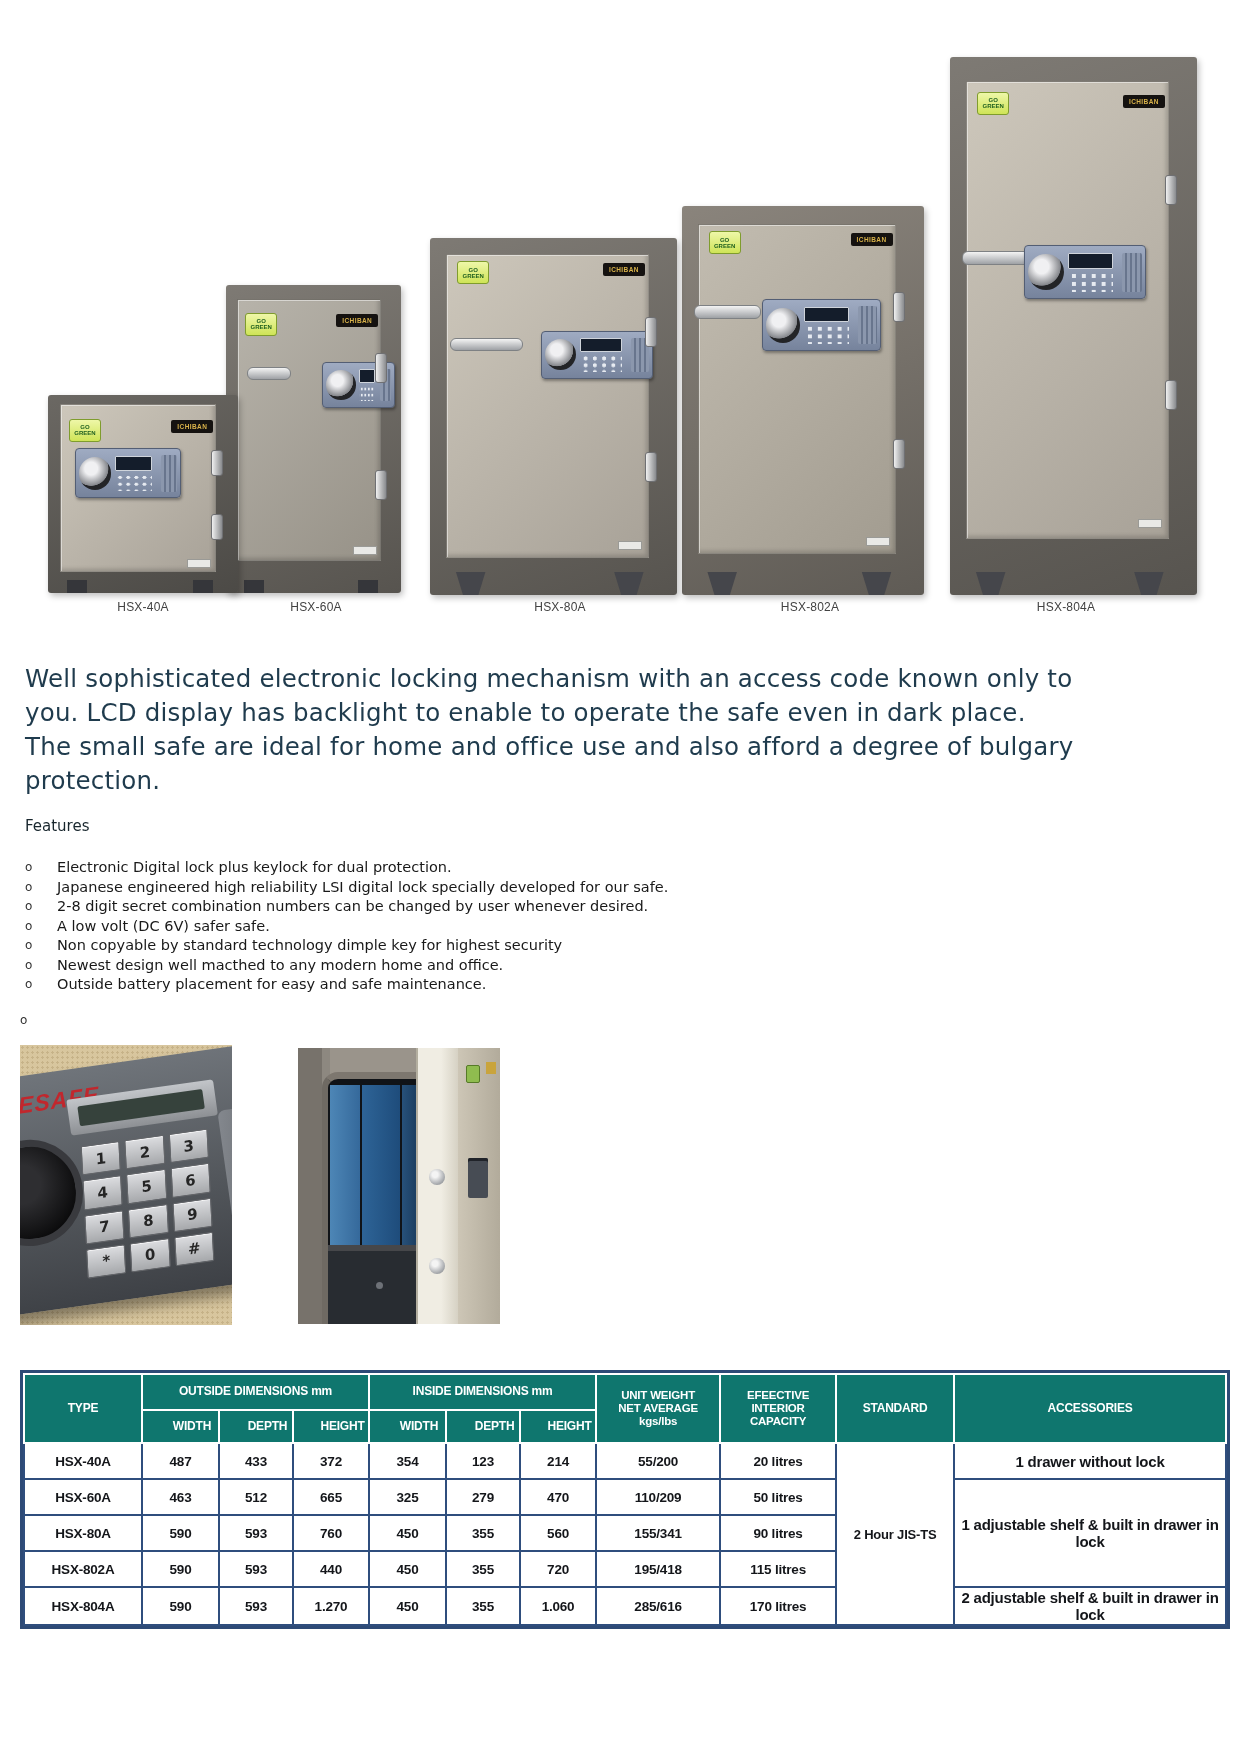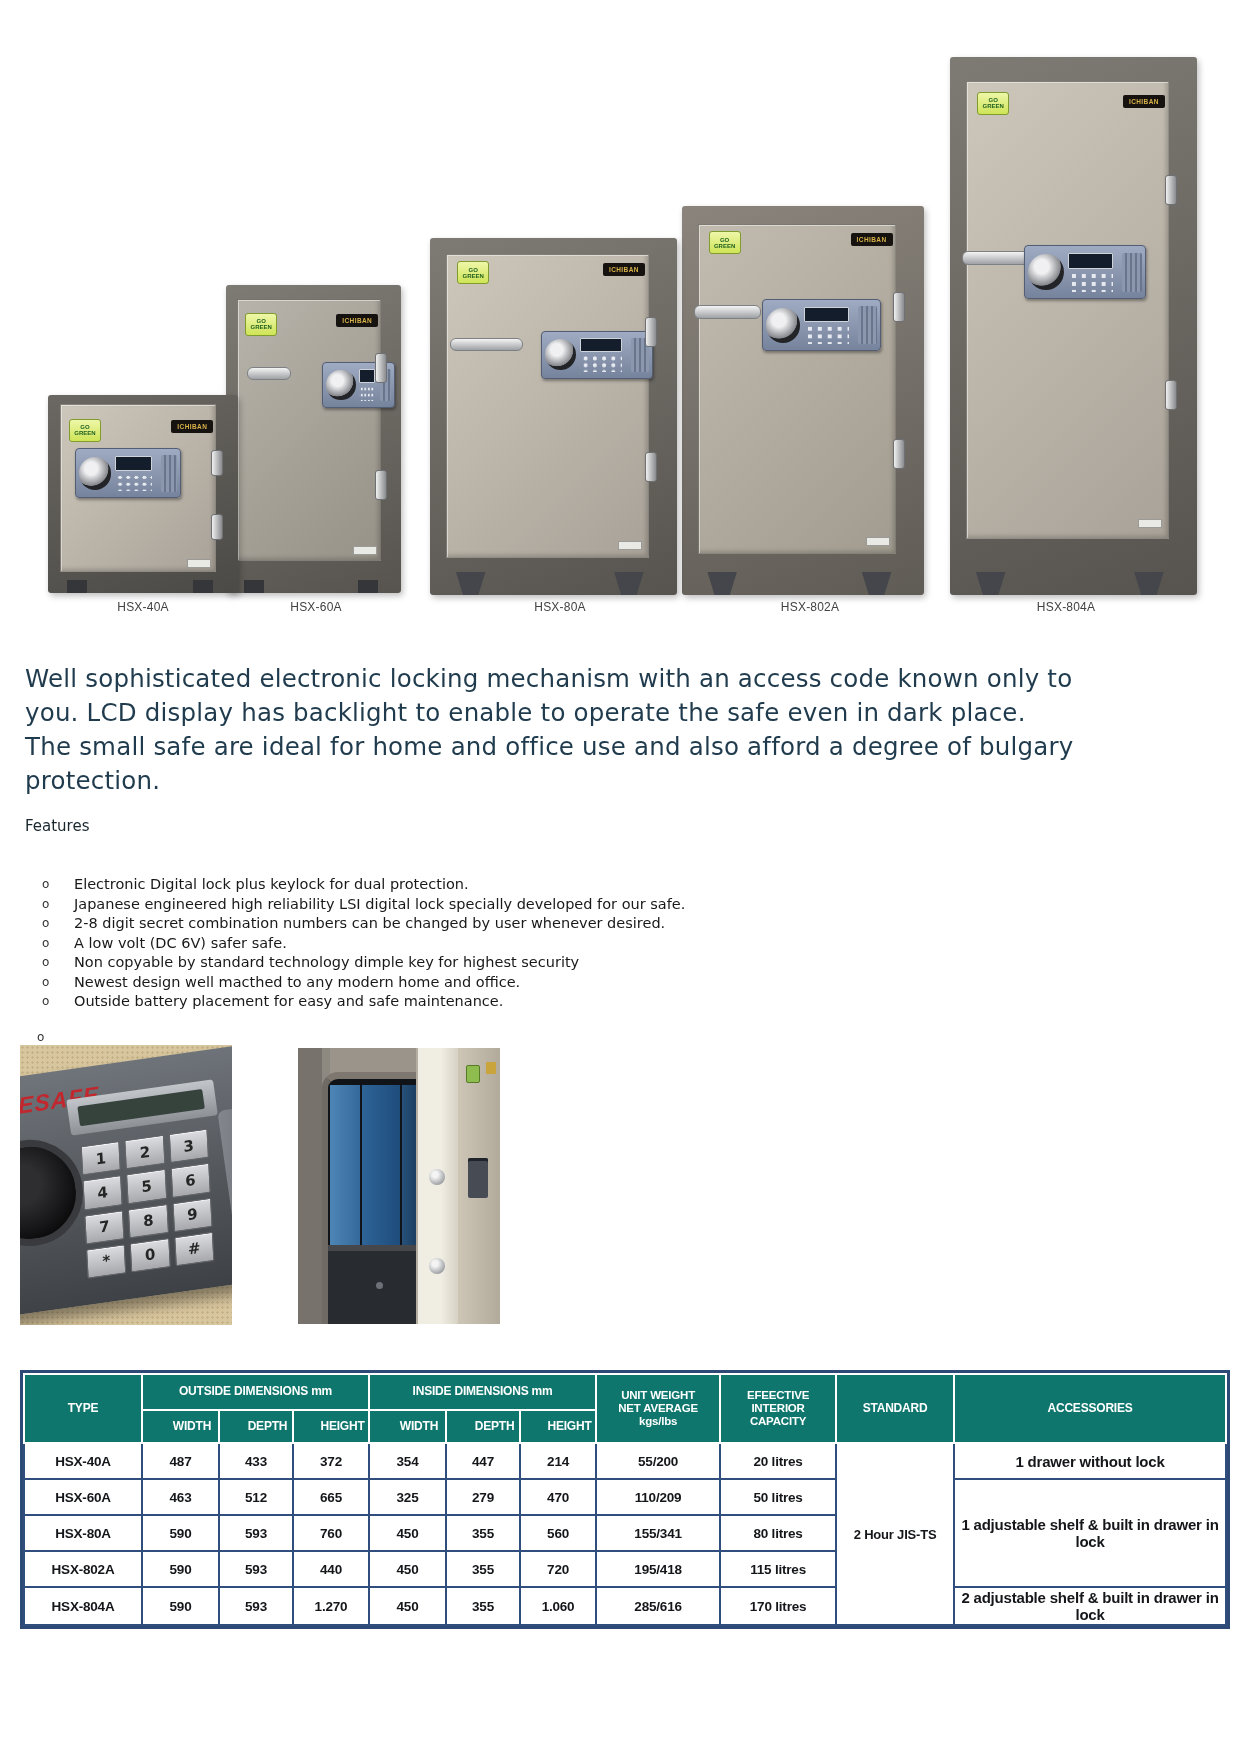--- a/index.html
+++ b/index.html
@@ -76,21 +76,21 @@
   .lb1{left:143px;} .lb2{left:316px;} .lb3{left:560px;} .lb4{left:810px;} .lb5{left:1066px;}
 
   
   .intro{position:absolute;left:25px;top:662px;width:1210px;
         font-family:"DejaVu Sans",sans-serif;
         font-size:24.5px;line-height:34px;color:#1f3b4d;white-space:pre-line;letter-spacing:.2px;}
   .features-title{position:absolute;left:25px;top:817px;
         font-family:"DejaVu Sans",sans-serif;font-size:15px;color:#19272e;}
 
   
-  .features{position:absolute;left:0;top:858px;margin:17px;padding:0;list-style:none;}
+  .features{position:absolute;left:0;top:858px;margin:0;padding:0;list-style:none;}
   .features li{position:relative;padding-left:57px;min-height:19.5px;line-height:19.5px;
         font-family:"DejaVu Sans",sans-serif;font-size:14.5px;color:#191919;}
   .features li::before{content:"o";position:absolute;left:25px;top:0;
         font-size:12px;color:#333;line-height:19.5px;}
   .features li.blank{margin-top:16px;}
   .features li.blank::before{left:20px;}
 
   
   .photo1{position:absolute;left:20px;top:1045px;width:212px;height:280px;overflow:hidden;
         background-color:#d8c69e;
@@ -390,21 +390,21 @@
           <th>HEIGHT</th>
         </tr>
       </thead>
       <tbody>
         <tr>
           <td>HSX-40A</td>
           <td>487</td>
           <td>433</td>
           <td>372</td>
           <td>354</td>
-          <td>447</td>
+          <td>123</td>
           <td>214</td>
           <td>55/200</td>
           <td>20 litres</td>
           <td rowspan="5" class="std">2 Hour JIS-TS</td>
           <td class="acc">1 drawer without lock</td>
         </tr>
         <tr>
           <td>HSX-60A</td>
           <td>463</td>
           <td>512</td>
@@ -418,21 +418,21 @@
         </tr>
         <tr>
           <td>HSX-80A</td>
           <td>590</td>
           <td>593</td>
           <td>760</td>
           <td>450</td>
           <td>355</td>
           <td>560</td>
           <td>155/341</td>
-          <td>80 litres</td>
+          <td>90 litres</td>
         </tr>
         <tr>
           <td>HSX-802A</td>
           <td>590</td>
           <td>593</td>
           <td>440</td>
           <td>450</td>
           <td>355</td>
           <td>720</td>
           <td>195/418</td>

